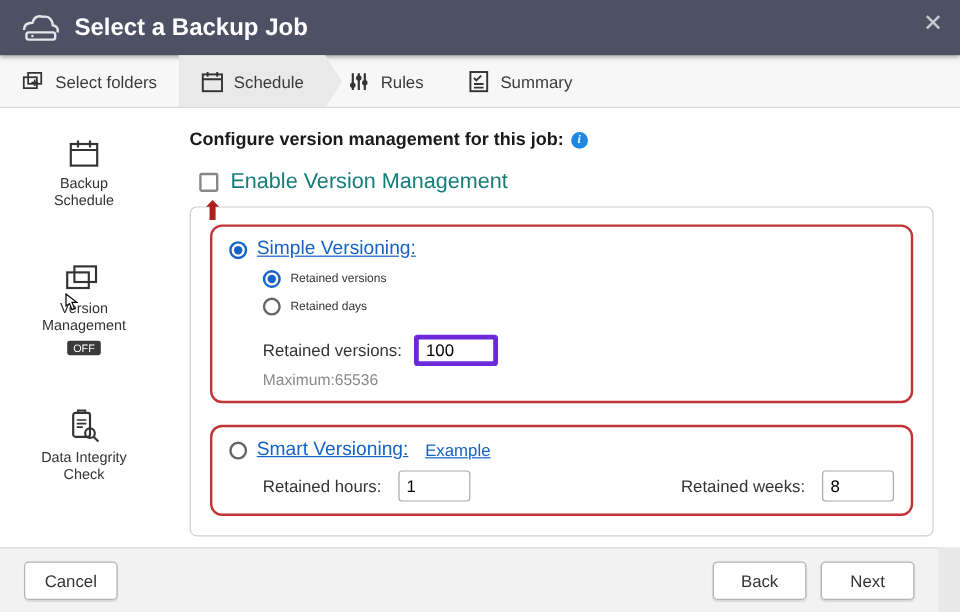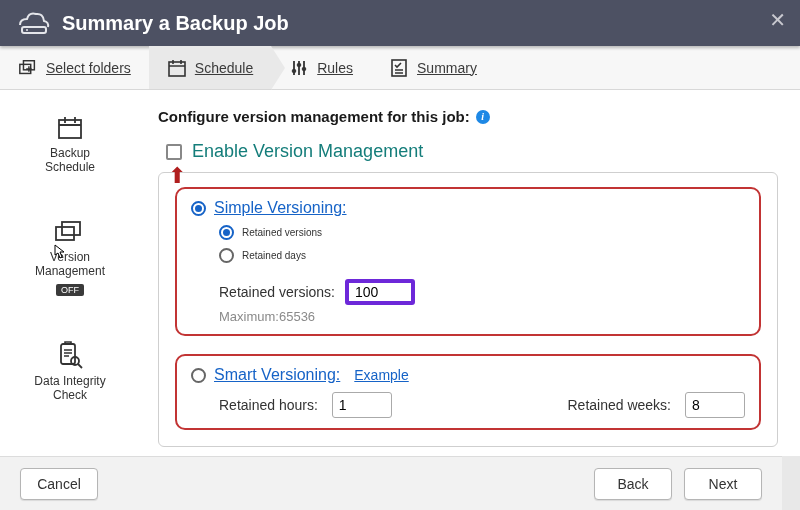--- a/index.html
+++ b/index.html
@@ -42,21 +42,20 @@
   }
   .step {
     display: flex;
     align-items: center;
     padding: 0 18px;
     height: 100%;
     font-size: 14px;
     color: #3b3b3b;
     gap: 8px;
     position: relative;
-    text-decoration: underline;
   }
   .step.active {
     background: #e9e9e9;
   }
   .step.active::after {
     content: "";
     position: absolute;
     right: -14px;
     top: 0;
     width: 0; height: 0;
@@ -228,21 +227,21 @@
 <body>
 
 <div class="header">
   <span class="backup-icon">
     <svg width="34" height="28" viewBox="0 0 34 28">
       <path d="M4 16 Q4 10 11 10 Q13 3 20 5 Q27 4 28 12 Q33 13 32 18" stroke="#e4e5ea" stroke-width="2" fill="none"></path>
       <rect x="6" y="18" width="24" height="6" rx="2" stroke="#e4e5ea" stroke-width="2" fill="none"></rect>
       <circle cx="11" cy="21" r="1" fill="#e4e5ea"></circle>
     </svg>
   </span>
-  <span class="title">Summary a Backup Job</span>
+  <span class="title">Select a Backup Job</span>
   <span class="close-x">✕</span>
 </div>
 
 <div class="steps">
   <div class="step">
     <span class="ic">
       <svg width="22" height="20" viewBox="0 0 22 20">
           <rect x="2" y="6" width="12" height="10" stroke-width="1.6"></rect>
           <rect x="6" y="2" width="12" height="10" stroke-width="1.6"></rect>
           <path d="M9 11 h6 M12 8 v6" stroke-width="1.6"></path>

